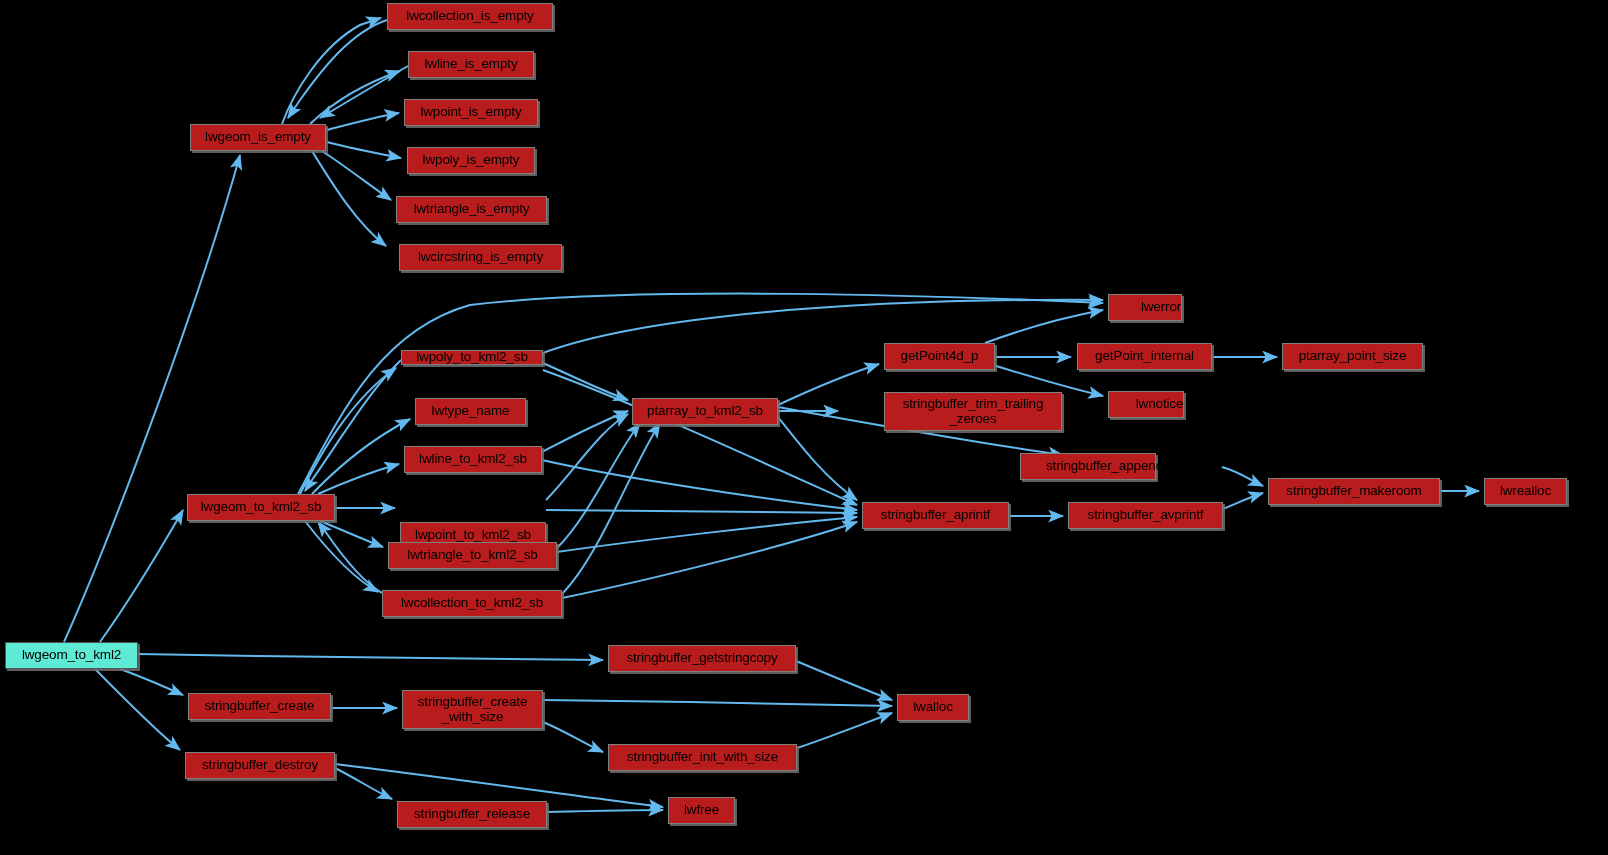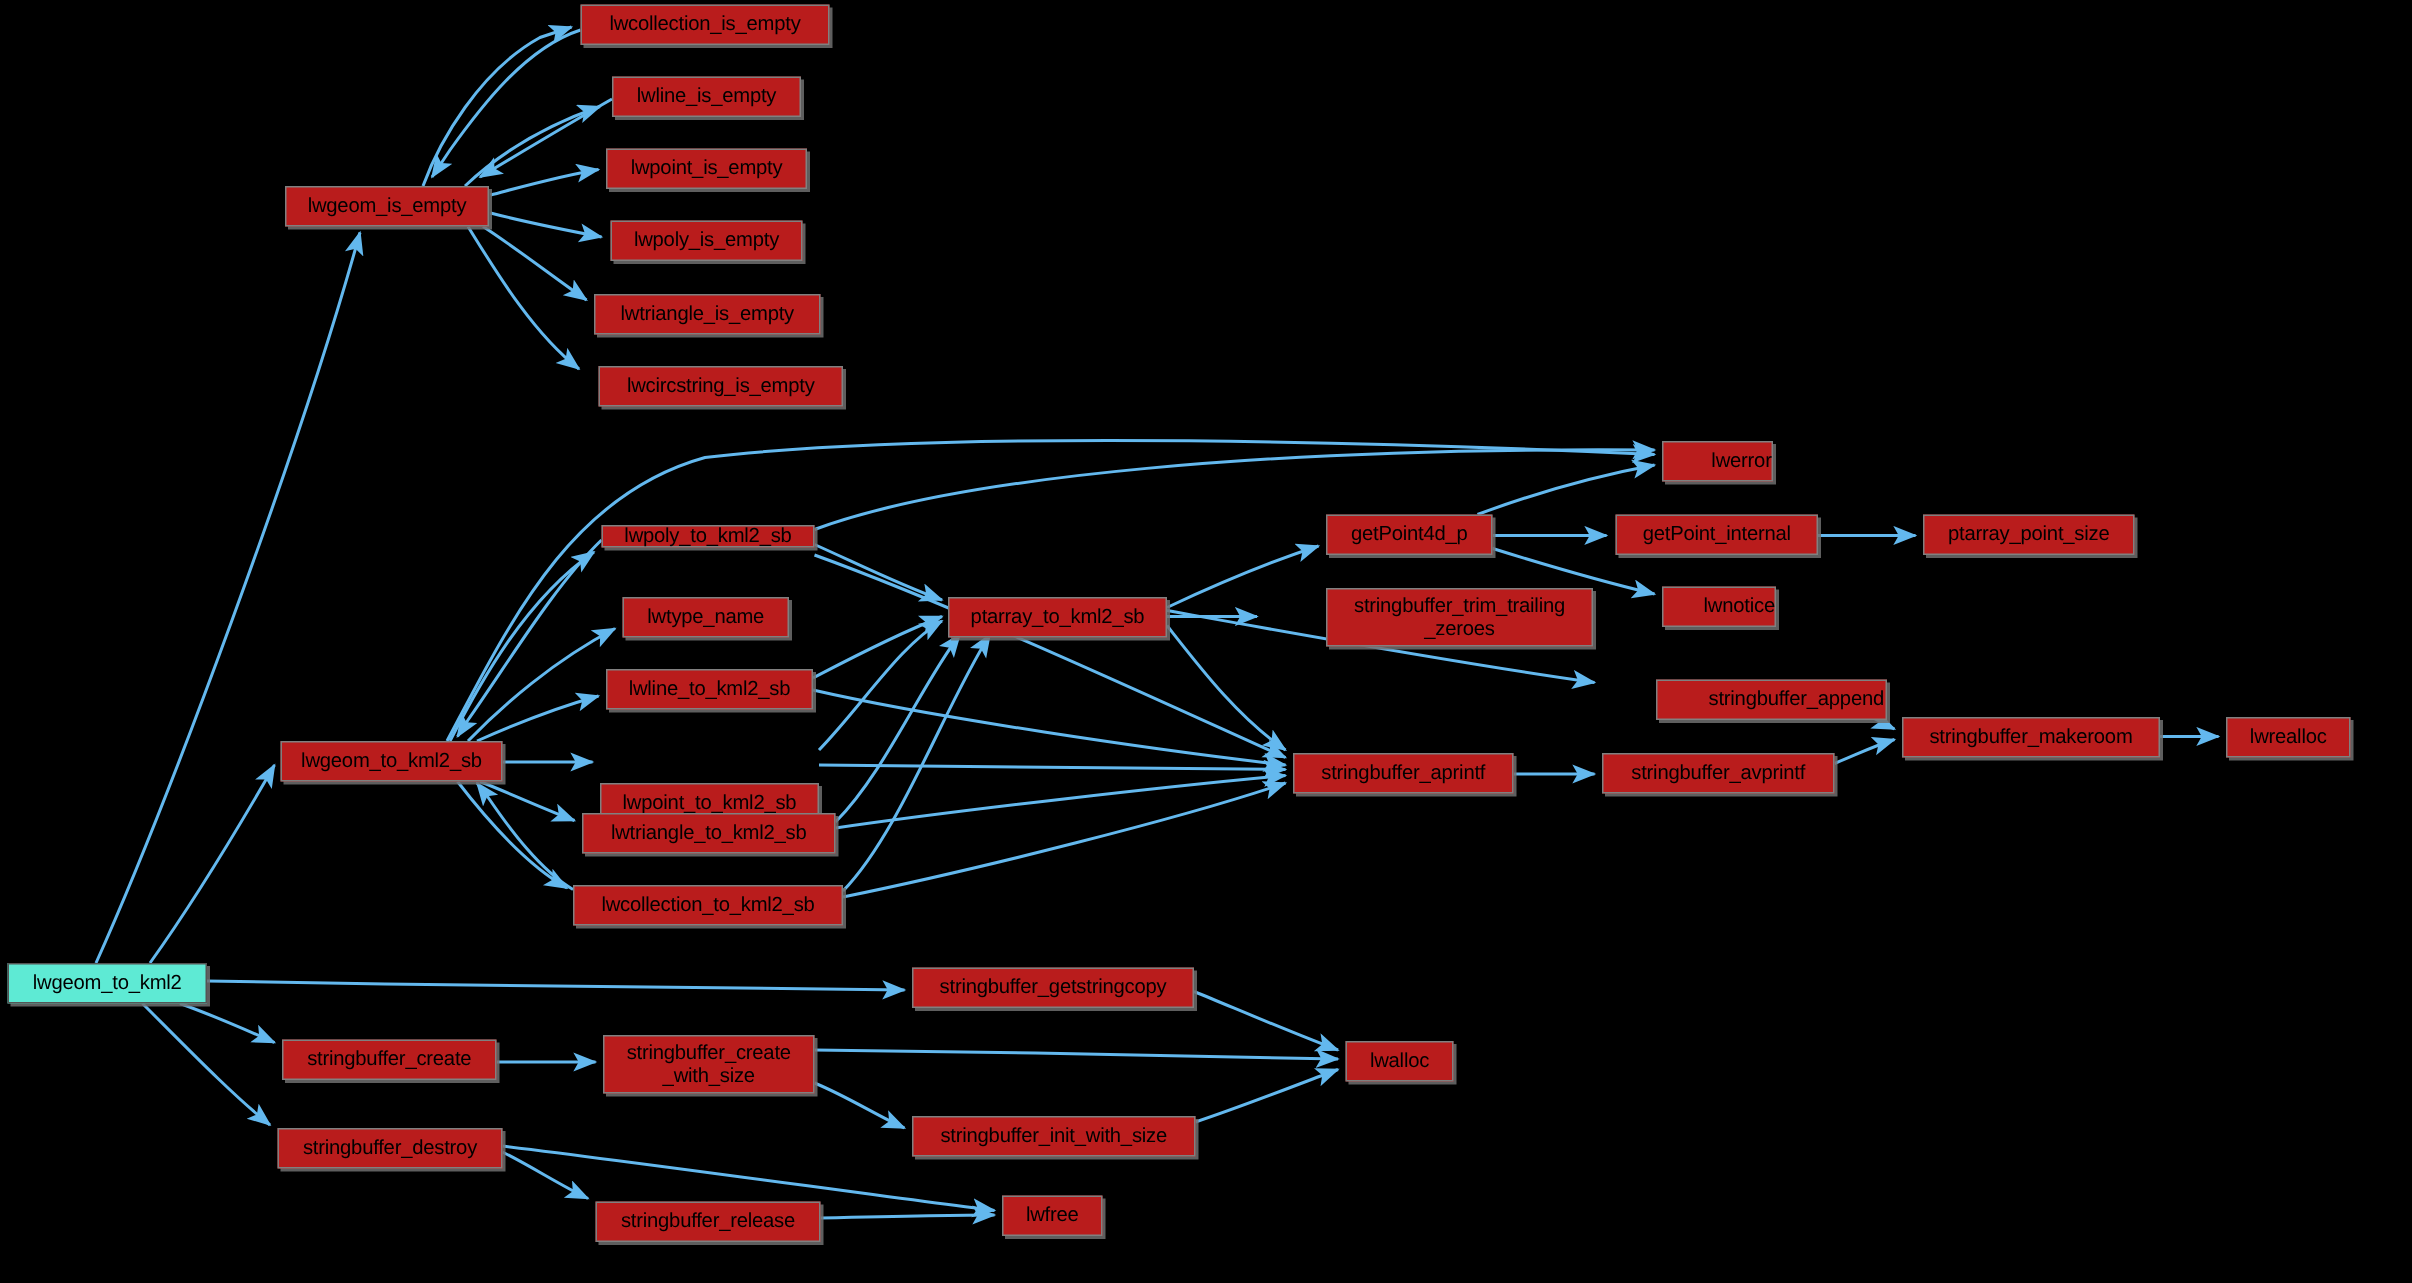--- a/index.html
+++ b/index.html
@@ -95,21 +95,21 @@
       <div class="node" style="left: 843px; top: 392px; width: 178px; height: 39px; margin-left: 41px;">stringbuffer_trim_trailing
 _zeroes</div>
       <div class="node" style="left: 401px; top: 350px; width: 142px; height: 15px;">lwpoly_to_kml2_sb</div>
       <div class="node" style="left: 415px; top: 398px; width: 111px; height: 27px;">lwtype_name</div>
       <div class="node" style="left: 404px; top: 446px; width: 138px; height: 27px;">lwline_to_kml2_sb</div>
       <div class="node" style="left: 400px; top: 494px; width: 146px; height: 27px; margin-top: 28px;">lwpoint_to_kml2_sb</div>
       <div class="node" style="left: 388px; top: 542px; width: 169px; height: 27px;">lwtriangle_to_kml2_sb</div>
       <div class="node" style="left: 382px; top: 590px; width: 180px; height: 27px;">lwcollection_to_kml2_sb</div>
       <div class="node" style="left: 632px; top: 398px; width: 146px; height: 27px;">ptarray_to_kml2_sb</div>
       <div class="node" style="left: 187px; top: 494px; width: 148px; height: 27px;">lwgeom_to_kml2_sb</div>
-      <div class="node" style="left: 1104px; top: 453px; width: 154px; height: 27px; padding-left: 33px;">stringbuffer_append</div>
+      <div class="node" style="left: 1020px; top: 453px; width: 136px; height: 27px; padding-left: 33px;">stringbuffer_append</div>
       <div class="node" style="left: 1068px; top: 502px; width: 155px; height: 27px;">stringbuffer_avprintf</div>
       <div class="node" style="left: 862px; top: 502px; width: 147px; height: 27px;">stringbuffer_aprintf</div>
       <div class="node" style="left: 1268px; top: 478px; width: 172px; height: 27px;">stringbuffer_makeroom</div>
       <div class="node" style="left: 1484px; top: 478px; width: 83px; height: 27px;">lwrealloc</div>
       <div class="node root" style="left: 5px; top: 642px; width: 133px; height: 27px;">lwgeom_to_kml2</div>
       <div class="node" style="left: 608px; top: 645px; width: 188px; height: 27px;">stringbuffer_getstringcopy</div>
       <div class="node" style="left: 188px; top: 693px; width: 143px; height: 27px;">stringbuffer_create</div>
       <div class="node" style="left: 402px; top: 690px; width: 141px; height: 39px;">stringbuffer_create
 _with_size</div>
       <div class="node" style="left: 897px; top: 694px; width: 72px; height: 27px;">lwalloc</div>

